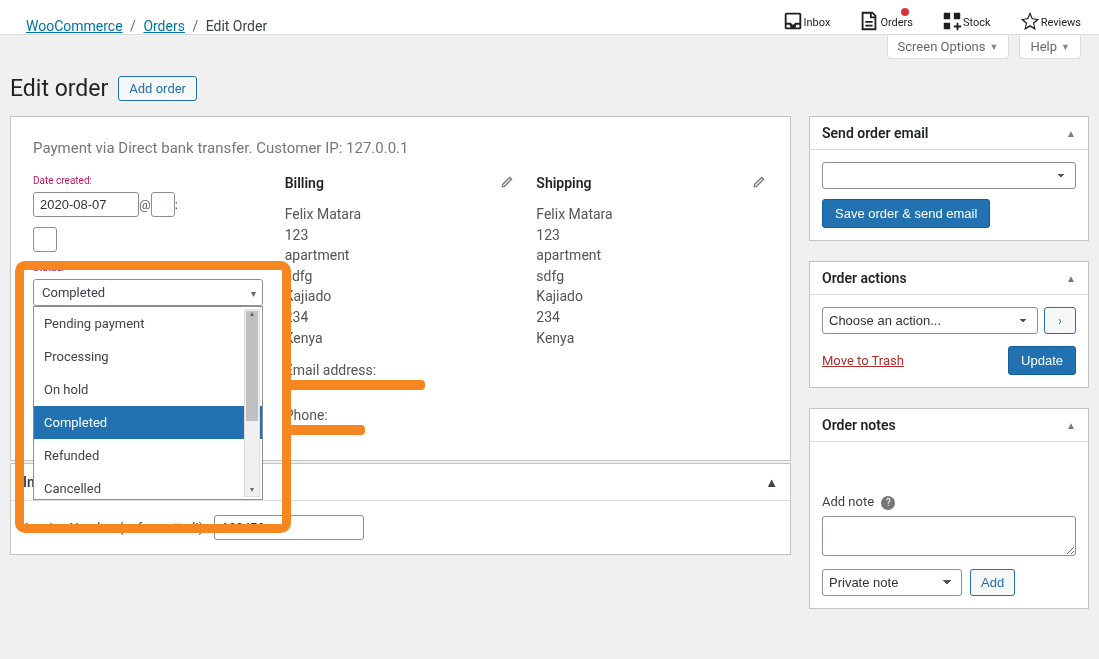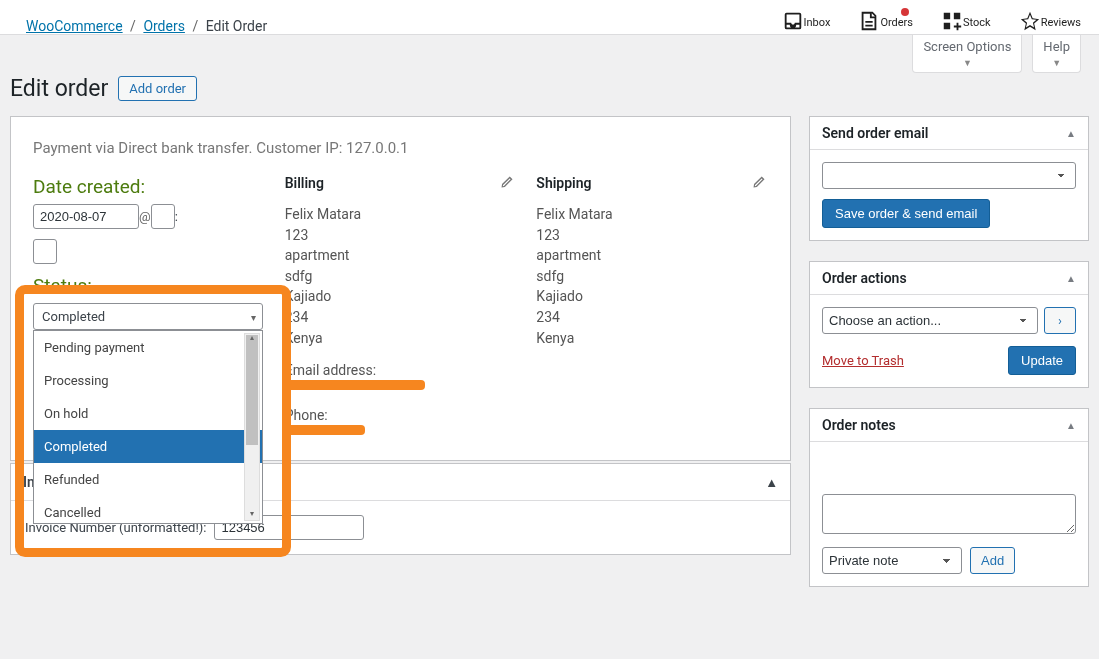--- a/index.html
+++ b/index.html
@@ -68,21 +68,20 @@
     border: 1px solid #dcdcde;
     border-top: none;
     border-radius: 0 0 4px 4px;
     padding: 4px 10px;
     font-size: 13px;
     color: #646970;
     cursor: pointer;
     display: flex;
     align-items: center;
     gap: 4px;
-    flex-direction: column;
   }
   .screen-tab .tri { font-size: 9px; color: #888; }
 
   
   .heading-row {
     padding: 4px 0 14px 10px;
     display: flex;
     align-items: center;
     gap: 10px;
   }
@@ -181,22 +180,22 @@
   }
   .ocol .edit-pencil {
     position: absolute;
     right: 0;
     top: 0;
     width: 16px; height: 16px;
     cursor: pointer;
     color: #999;
   }
   .label-small {
-    font-size: 19px;
-    color: #4d7c0f;
+    font-size: 10px;
+    color: #be185d;
     margin-bottom: 6px;
     display: block;
   }
   .date-row {
     display: flex;
     align-items: center;
     flex-wrap: wrap;
     margin-bottom: 10px;
   }
   input[type="text"], input[type="number"], select, textarea {
@@ -611,20 +610,24 @@
       </div>
     </div>
 
     <div class="postbox">
       <div class="postbox-header">
         <h2>Order notes</h2>
         <span class="toggle">▲</span>
       </div>
       <div class="postbox-inside">
         <div style="height:40px"></div>
+        <div style="font-size:13px;margin-bottom:6px">
+          <span>Add note</span>
+          <span class="help-circ">?</span>
+        </div>
         <textarea class="note-textarea" style=""></textarea>
         <div class="note-row">
           <select class="full-select" style="width:140px">
             <option>Private note</option>
           </select>
           <button class="btn-secondary">Add</button>
         </div>
       </div>
     </div>
 

